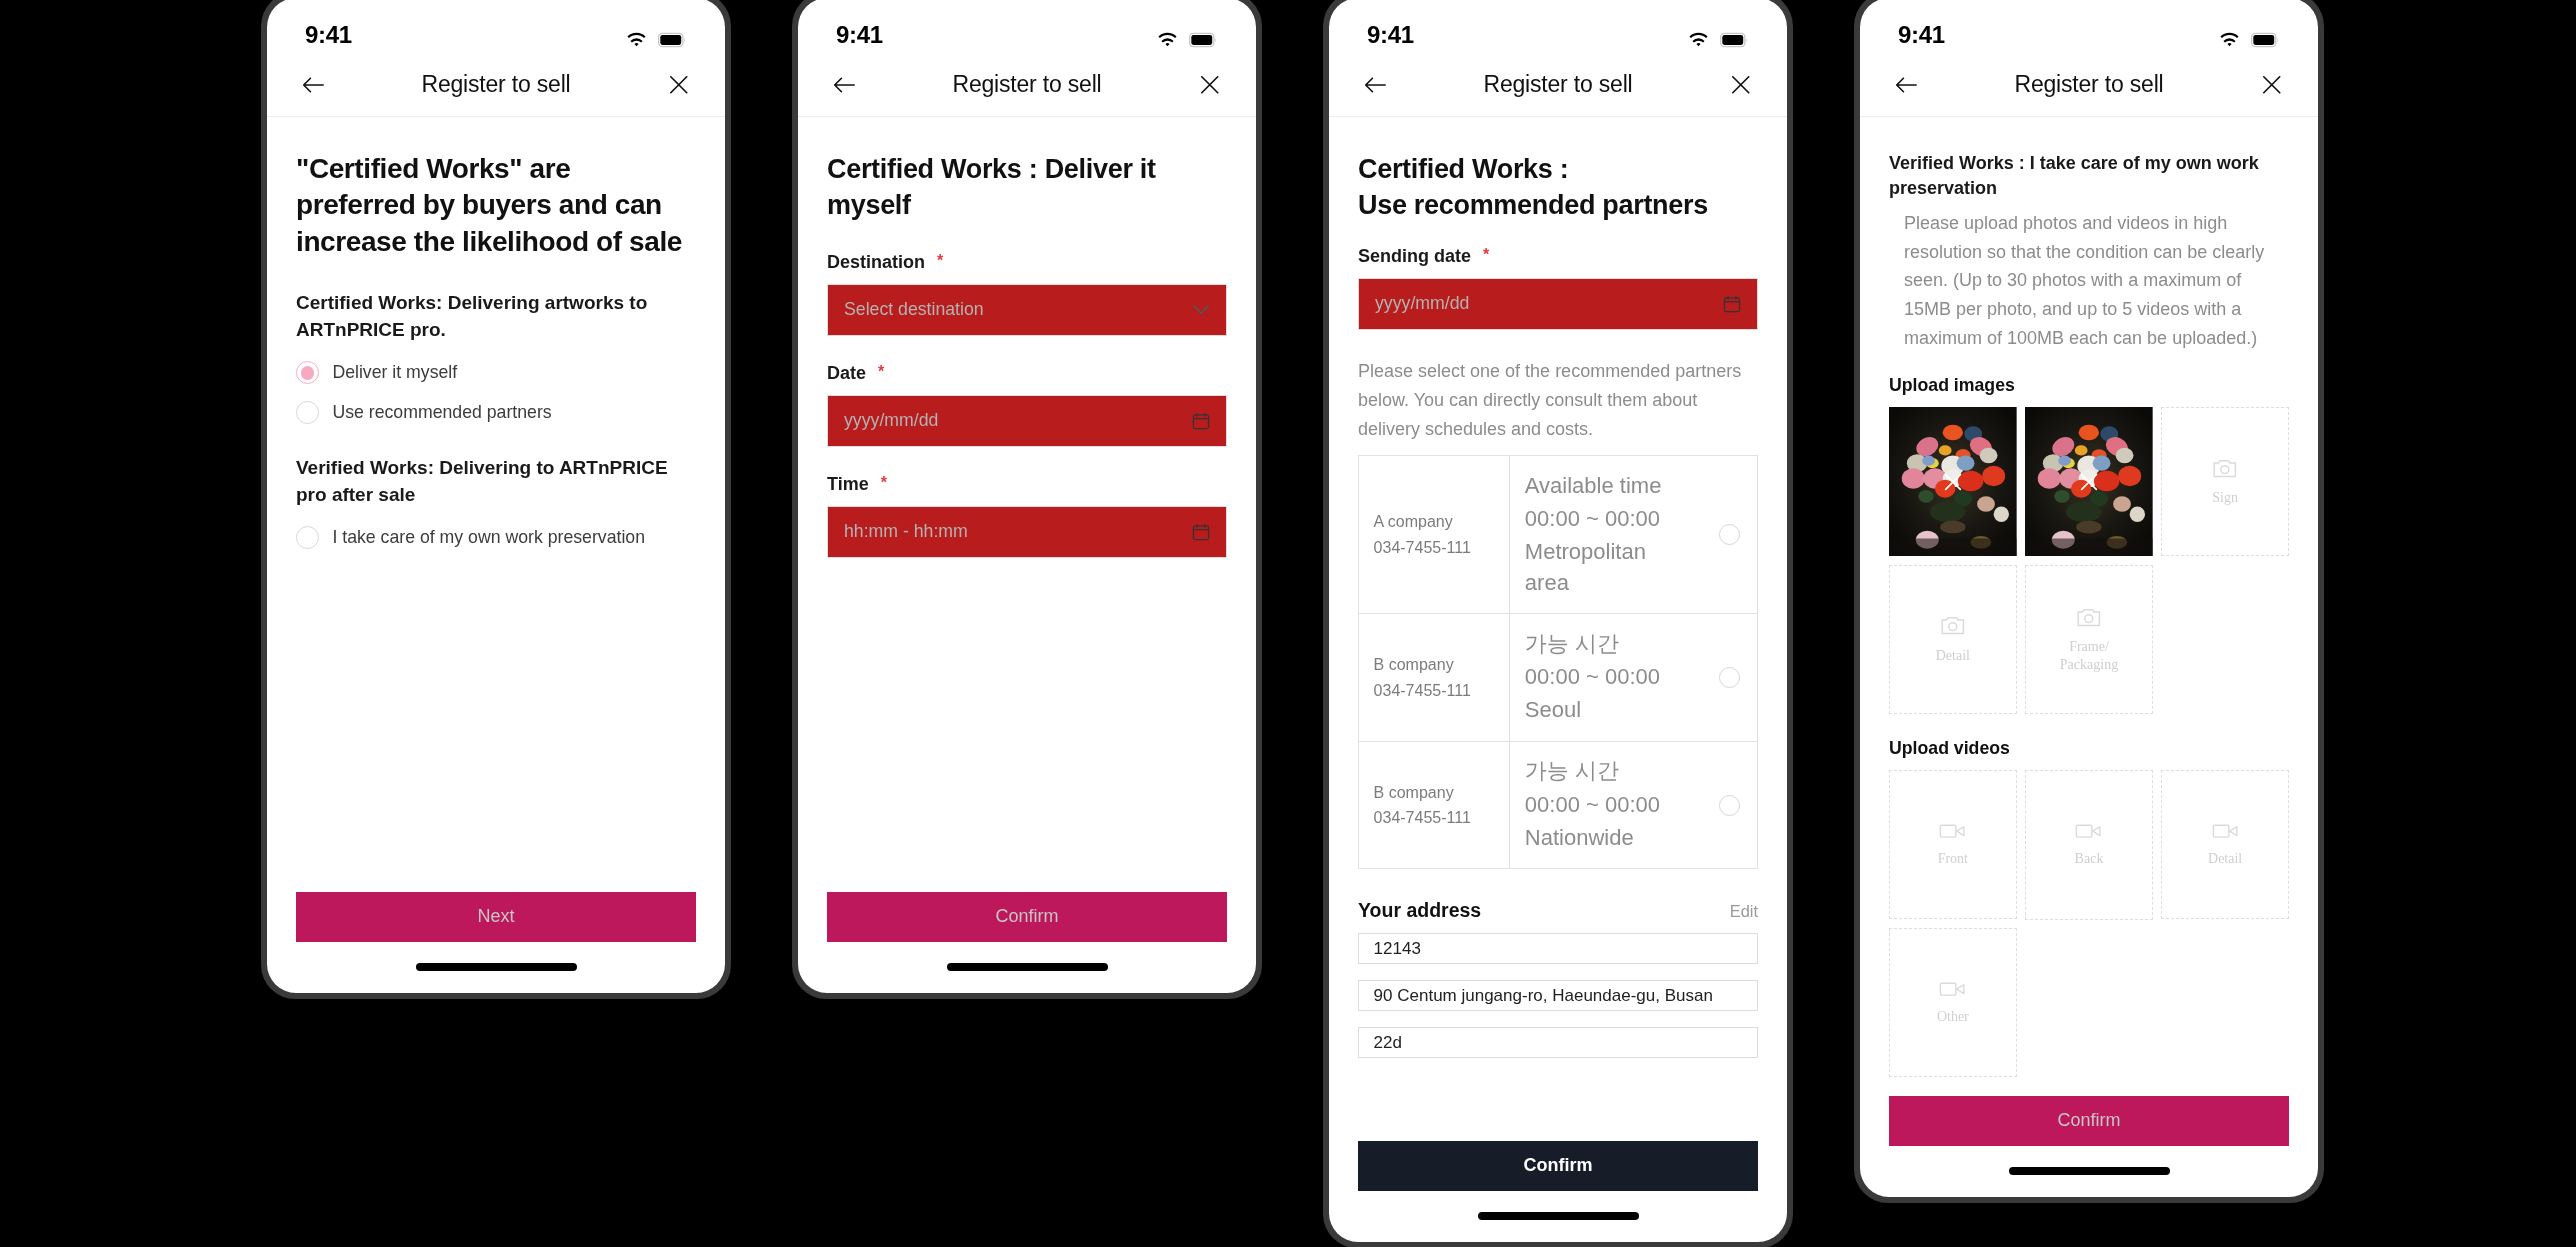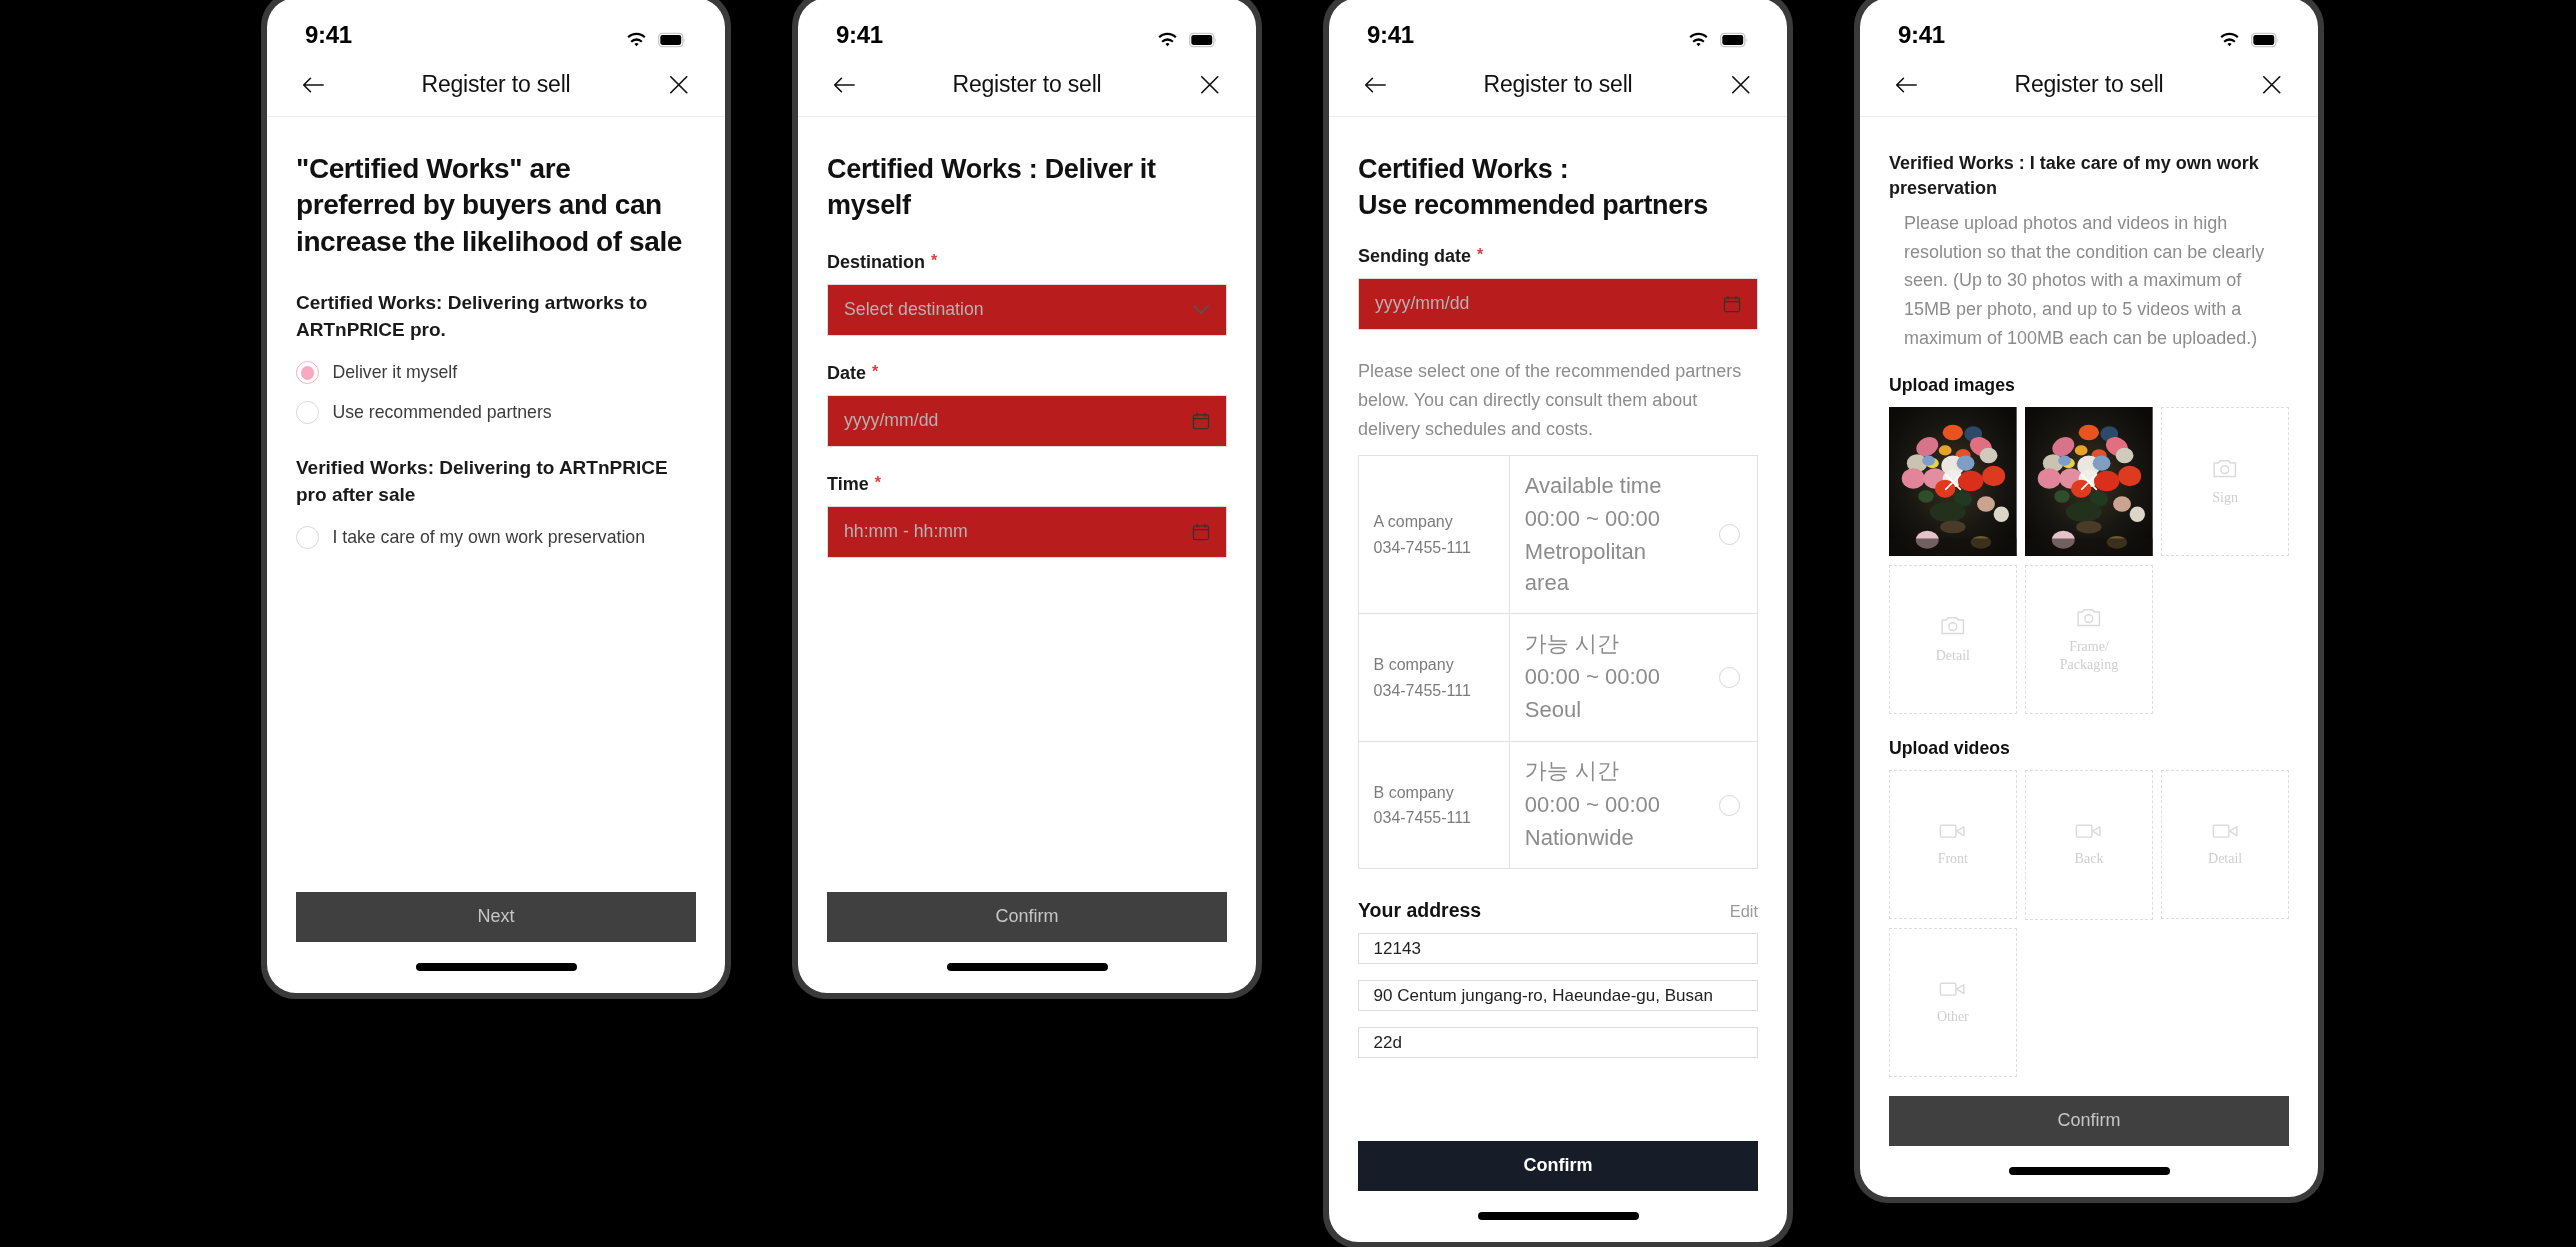--- a/index.html
+++ b/index.html
@@ -54,21 +54,21 @@
   .homebar { width: 161px; height: 7.3px; background: #000; border-radius: 4.3px; }
 
   
   h1.hero {
     font-size: 28px; line-height: 1.32; font-weight: 700; color: #111;
     letter-spacing: -0.4px;
   }
   h1.hero-sm { font-size: 27px; line-height: 1.36; font-weight: 700; color: #111; letter-spacing: -0.3px; }
   h2.sect { font-size: 19px; line-height: 1.42; font-weight: 700; color: #1a1a1a; }
   p.muted { font-size: 18px; line-height: 1.6; color: #8c8c8c; }
-  .label { font-size: 18px; font-weight: 600; color: #1a1a1a; display: flex; align-items: flex-start; gap: 6px; text-align: center; }
+  .label { font-size: 18px; font-weight: 600; color: #1a1a1a; display: flex; align-items: flex-start; gap: 12px; text-align: center; }
   .req { color: #e23b3b; font-size: 16px; line-height: 1; position: relative; top: 1.2px; }
 
   
   .radio-row { display: flex; align-items: center; gap: 13.4px; padding: 8.5px 0; cursor: pointer; }
   .radio { width: 23px; height: 23px; border-radius: 50%; border: 1.2px solid #d8d8d8; background: #fff; flex: none; position: relative; }
   .radio.on { border-color: #f6adc3; }
   .radio.on::after {
     content: ""; position: absolute; inset: 3.7px; border-radius: 50%; background: #f9a8c2;
   }
   .radio-label { font-size: 17.7px; color: #3c3c3c; }
@@ -122,21 +122,21 @@
   .thumb { overflow: hidden; position: relative; cursor: pointer; }
   .thumb .art { position: absolute; inset: 0; }
   .thumb .del {
     position: absolute; left: 50%; top: 50%; transform: translate(-50%,-50%);
     width: 21px; height: 21px;
   }
   .sub-head { font-size: 17.7px; font-weight: 700; color: #111; margin: 0 0 11px 0; }
 
   
   .btn { height: 50px; display: flex; align-items: center; justify-content: center; font-size: 18px; cursor: pointer; }
-  .btn.disabled { background: #404040; color: #c6c6c6; font-weight: 400; }
+  .btn.disabled { background: #be185d; color: #c6c6c6; font-weight: 400; }
   .btn.primary { background: #161d28; color: #fff; font-weight: 700; }
 
   
   .flow { display: flex; flex-direction: column; }
   .spacer { flex: 1; }
 </style>
 </head>
 <body>
 
 <div class="stage">

